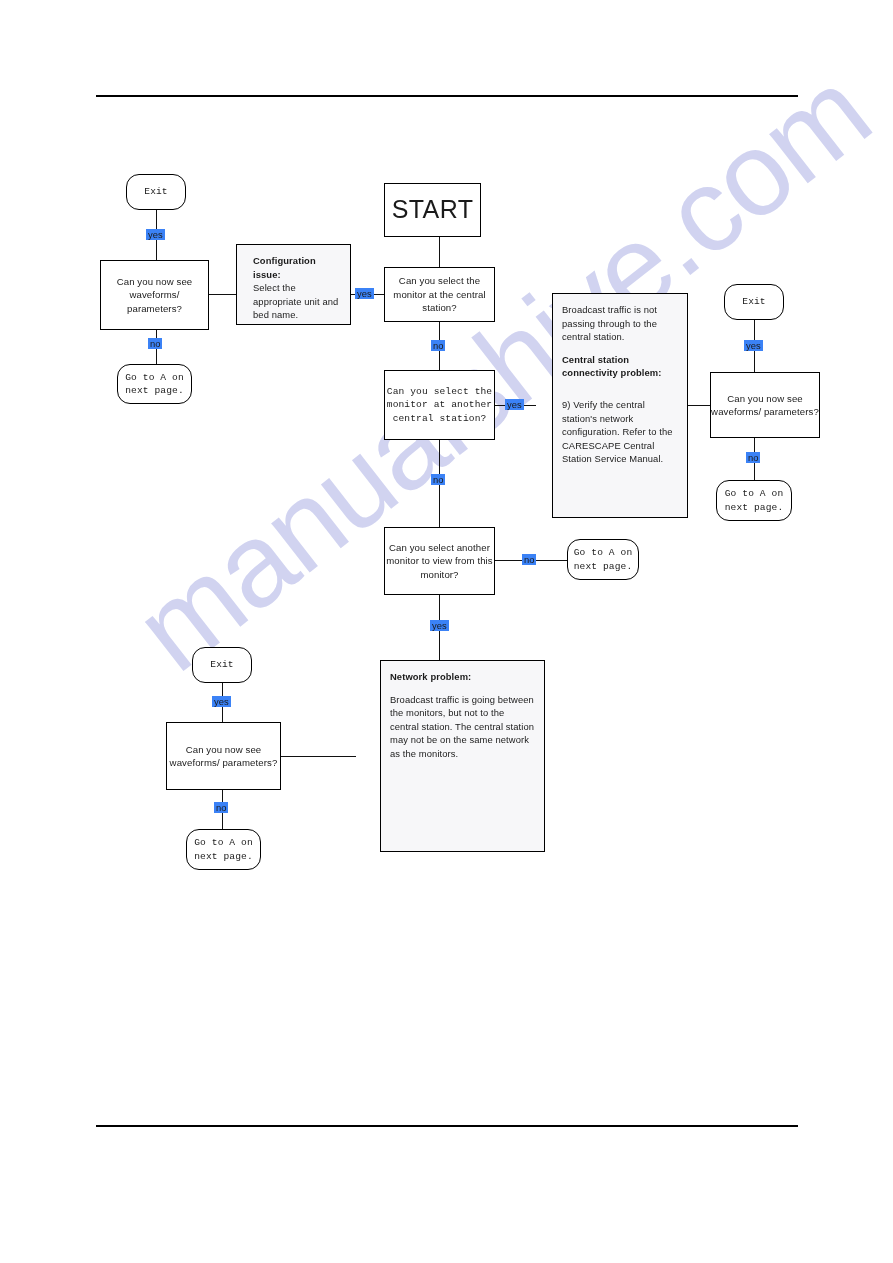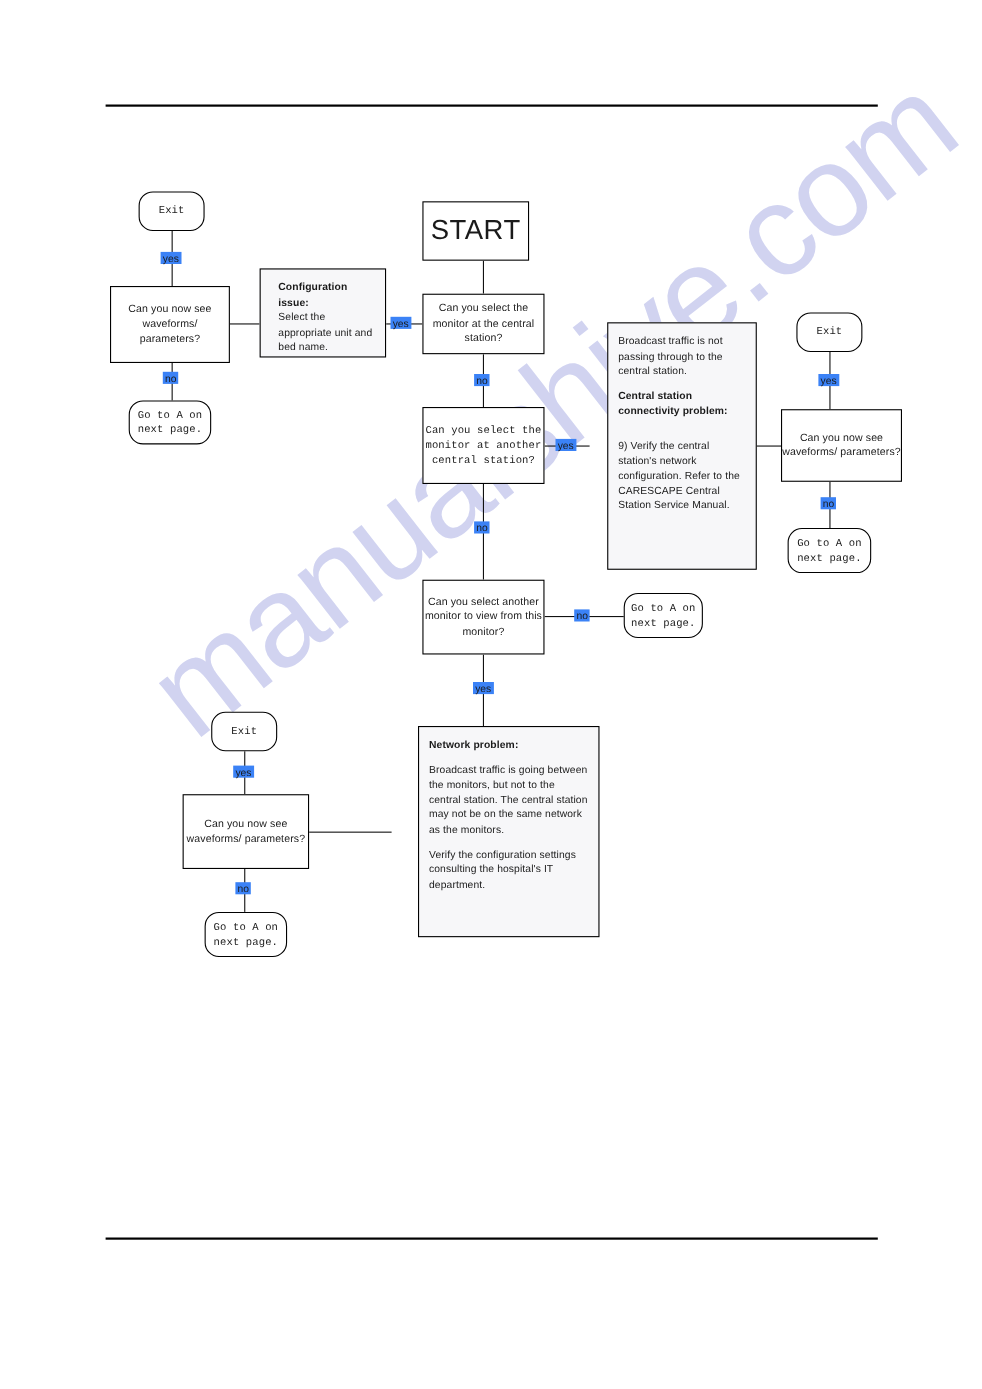--- a/index.html
+++ b/index.html
@@ -250,17 +250,16 @@
 
     <div class="node terminator" style="left:186px; top:829px; width:75px; height:41px;">
       <span>Go to A on next page.</span>
     </div>
 
     <div class="node note" style="left:356px; top:660px; width:165px; height:192px;margin-left:24px;">
       <span class="nt-head">Network problem:</span>
       <span class="nt-gap"></span>
       <span class="nt-para">Broadcast traffic is going between the monitors, but not to the central station. The central station may not be on the same network as the monitors.</span>
       <span class="nt-gap"></span>
-      <span class="nt-para">Verify the configuration settings consulting the hospital's IT department.</span>
     </div>
 
   </div>
 </div>
 
 </body></html>

